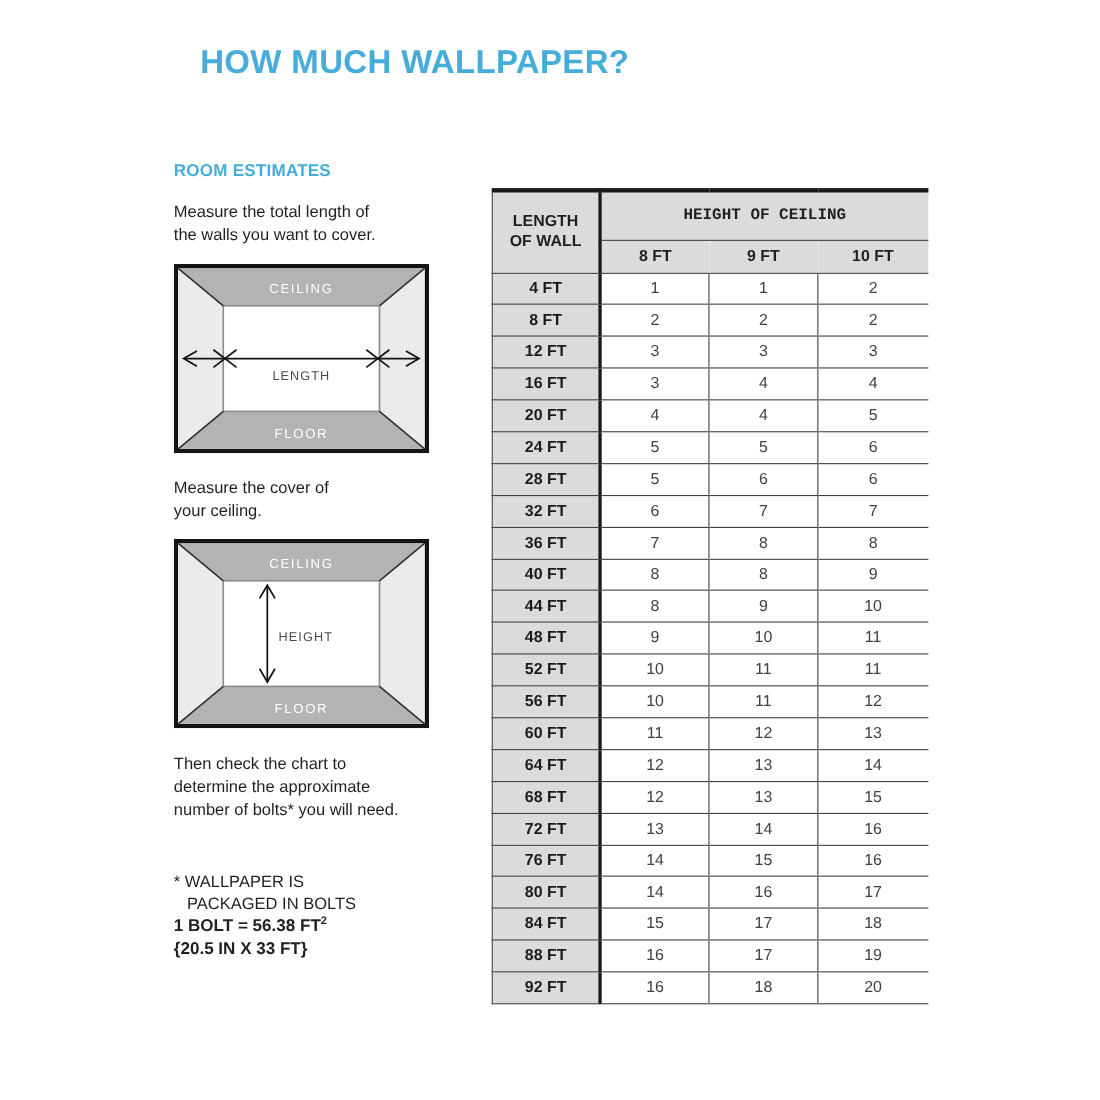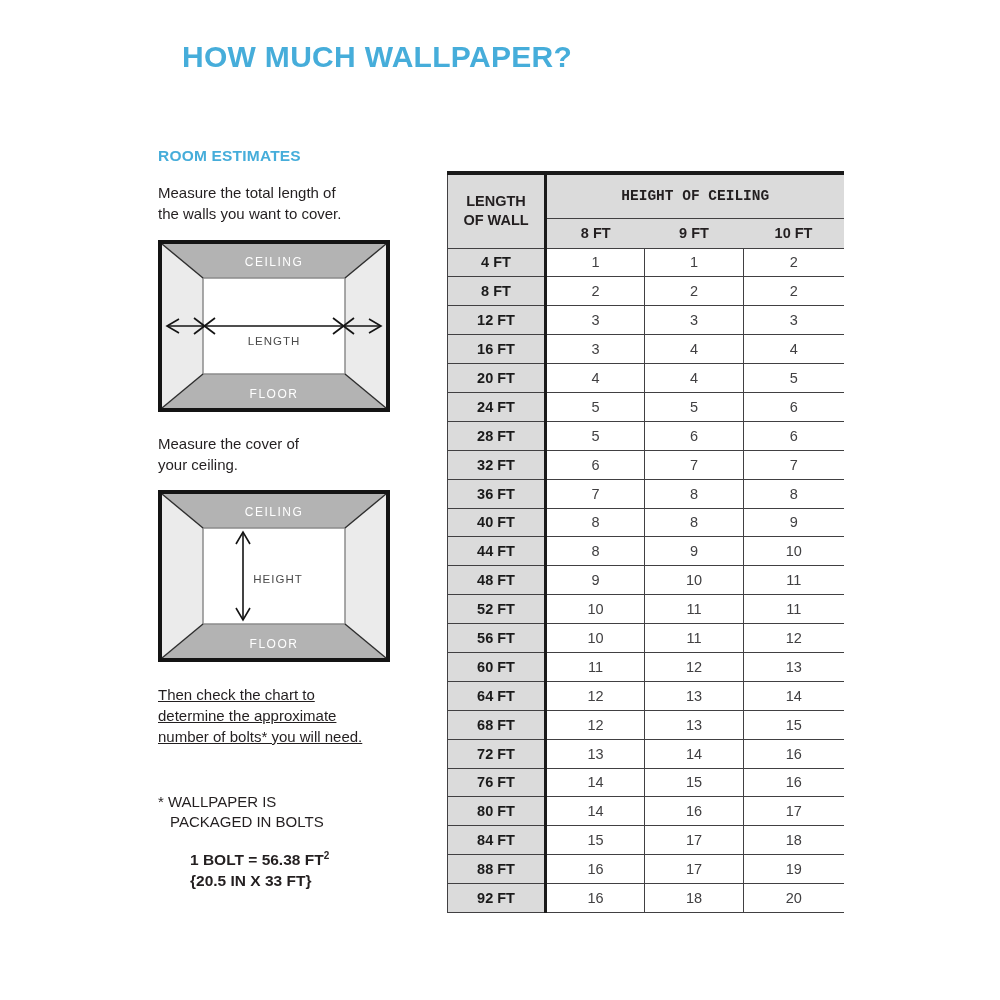--- a/index.html
+++ b/index.html
@@ -24,30 +24,30 @@
     font-size: 15.5px; font-weight: bold; color: #46ADDA;
     letter-spacing: 0.2px;
   }
   .left-heading { left: 158px; top: 147px; }
   .table-heading { left: 447px; top: 147px; width: 396px; text-align: center; margin-top: 24px; }
 
   
   .para { left: 158px; font-size: 15px; line-height: 21px; color: #231f20; }
   .para-1 { top: 182px; }
   .para-2 { top: 433px; }
-  .para-3 { top: 684px; text-decoration: underline; }
+  .para-3 { top: 684px; }
 
   .diagram { left: 158px; }
   .diagram-1 { top: 240px; }
   .diagram-2 { top: 490px; }
 
   .footnote { left: 158px; top: 792px; font-size: 15px; font-weight: normal; line-height: 20px; }
   .footnote .indent { padding-left: 12px; }
 
-  .bolt-size { left: 158px; top: 845px; font-size: 15.5px; font-weight: bold; line-height: 21px; margin-left: 32px; }
+  .bolt-size { left: 158px; top: 827px; font-size: 15.5px; font-weight: bold; line-height: 21px; }
   .bolt-size sup { font-size: 10px; vertical-align: super; }
 
   
   table.bolts {
     position: absolute; left: 447px; top: 171px; width: 396px;
     border-collapse: collapse; table-layout: fixed;
     border-top: 4px solid #1a1a1a;
   }
   table.bolts td {
     text-align: center; vertical-align: middle;

